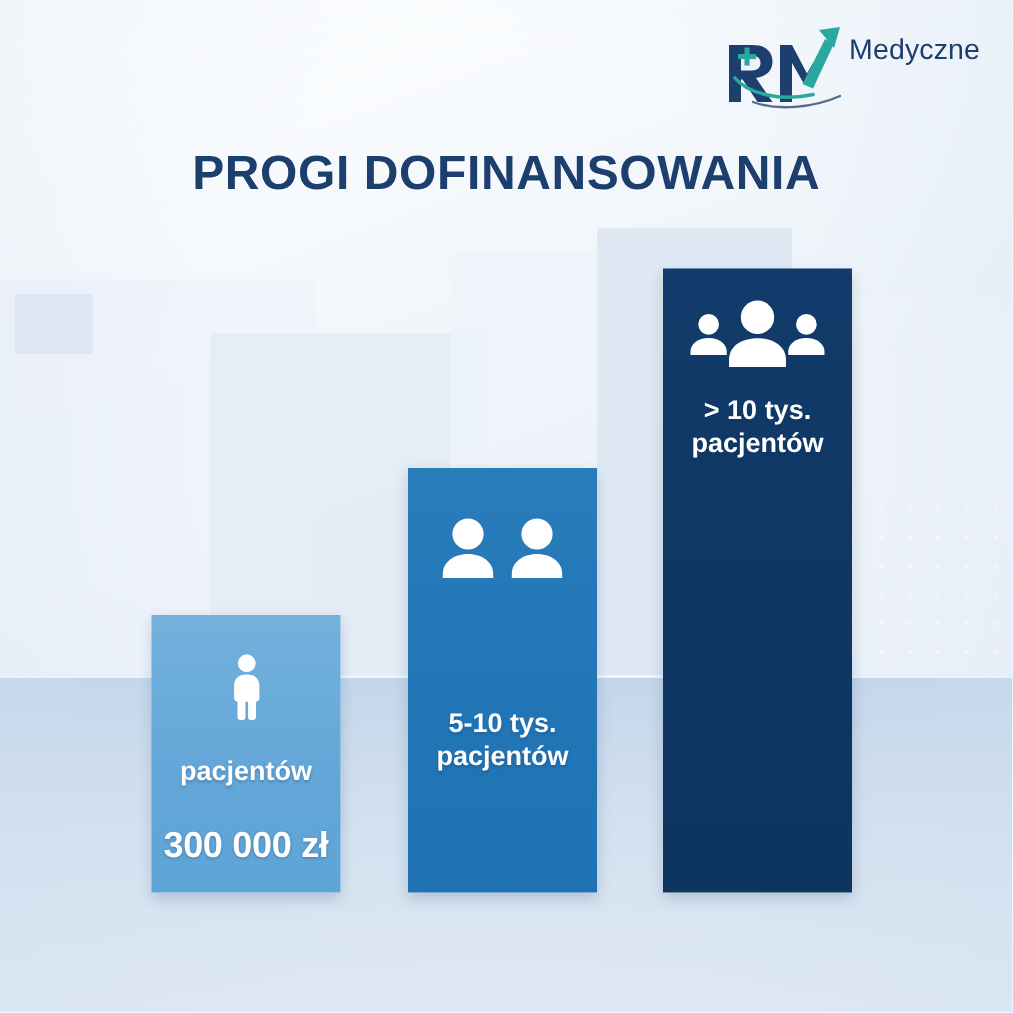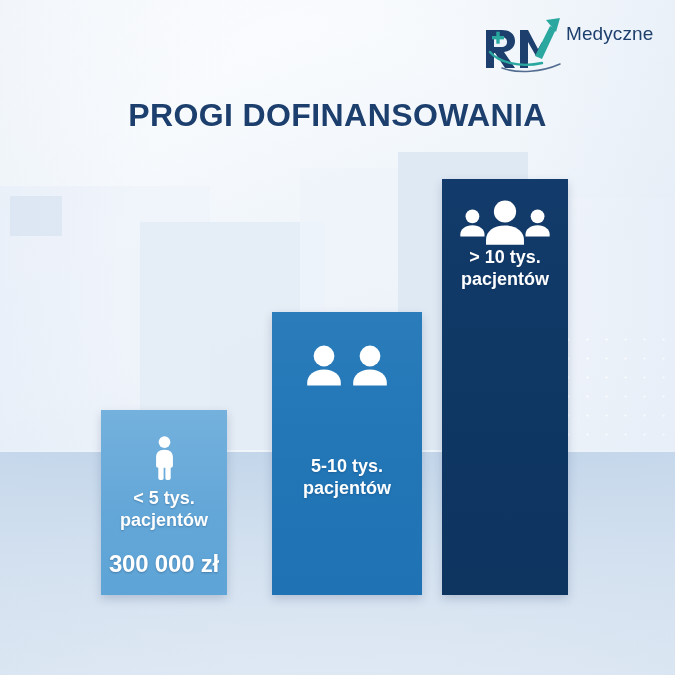--- a/index.html
+++ b/index.html
@@ -105,33 +105,34 @@
     justify-content: center;
     align-items: flex-end;
   }
   .bar .cat {
     position: absolute;
     left: 0; right: 0;
     font-size: 18px;
     font-weight: 700;
     line-height: 1.22;
     text-shadow: 0 1px 2px rgba(20,50,90,.3);
+    margin-top: 16px;
   }
   .bar .val {
     position: absolute;
     left: 0; right: 0;
     bottom: 17px;
     font-size: 24px;
     font-weight: 700;
     letter-spacing: -.2px;
     text-shadow: 0 1px 2px rgba(20,50,90,.35);
   }
 
   #bar-1 { left: 101px; width: 126px; height: 185px; background: linear-gradient(180deg,#74b1dd 0%, #63a7d8 55%, #5ea4d6 100%); }
-  #bar-2 { left: 272px; width: 150px; height: 283px; background: linear-gradient(180deg,#2a7cba 0%, #2276b6 55%, #1f72b3 100%); }
+  #bar-2 { left: 272px; width: 126px; height: 283px; background: linear-gradient(180deg,#2a7cba 0%, #2276b6 55%, #1f72b3 100%); }
   #bar-3 { left: 442px; width: 126px; height: 416px; background: linear-gradient(180deg,#123b6b 0%, #0f3763 55%, #0e3460 100%); }
 
   #bar-1 .icon-wrap { top: 16px; height: 56px; }
   #bar-2 .icon-wrap { top: 22px; height: 52px; }
   #bar-3 .icon-wrap { top: 17px; height: 50px; }
 
   #bar-1 .cat { top: 78px; }
   #bar-2 .cat { top: 144px; }
   #bar-3 .cat { top: 68px; }
 
@@ -177,21 +178,20 @@
   <div class="title">PROGI DOFINANSOWANIA</div>
 
   <div class="bar" id="bar-1">
     <div class="icon-wrap">
       <svg viewBox="0 0 34 56" width="27" height="48" aria-hidden="true">
         <circle cx="17" cy="8" r="7.4" fill="#ffffff"></circle>
         <path d="M17 17.5 C9.6 17.5 6.4 21.4 6.4 27 L6.4 37.5 C6.4 39.3 7.6 40.3 9.2 40.3 L9.2 53.2 C9.2 54.8 10.2 55.6 11.8 55.6 L13.6 55.6 C15.2 55.6 15.9 54.8 15.9 53.2 L15.9 40.3 L18.1 40.3 L18.1 53.2 C18.1 54.8 18.8 55.6 20.4 55.6 L22.2 55.6 C23.8 55.6 24.8 54.8 24.8 53.2 L24.8 40.3 C26.4 40.3 27.6 39.3 27.6 37.5 L27.6 27 C27.6 21.4 24.4 17.5 17 17.5 Z" fill="#ffffff"></path>
       </svg>
     </div>
     <div class="cat">
-      <div>&lt; 5 tys.</div>
       <div>pacjentów</div>
     </div>
     <div class="val">300 000 zł</div>
   </div>
 
   <div class="bar" id="bar-2">
     <div class="icon-wrap">
       <svg viewBox="0 0 84 42" width="84" height="42" aria-hidden="true">
         <circle cx="19" cy="12" r="10.4" fill="#ffffff"></circle>
         <path d="M19 25.4 C9.2 25.4 2.2 31.2 2.2 38.6 L2.2 41.4 L35.8 41.4 L35.8 38.6 C35.8 31.2 28.8 25.4 19 25.4 Z" fill="#ffffff"></path>

